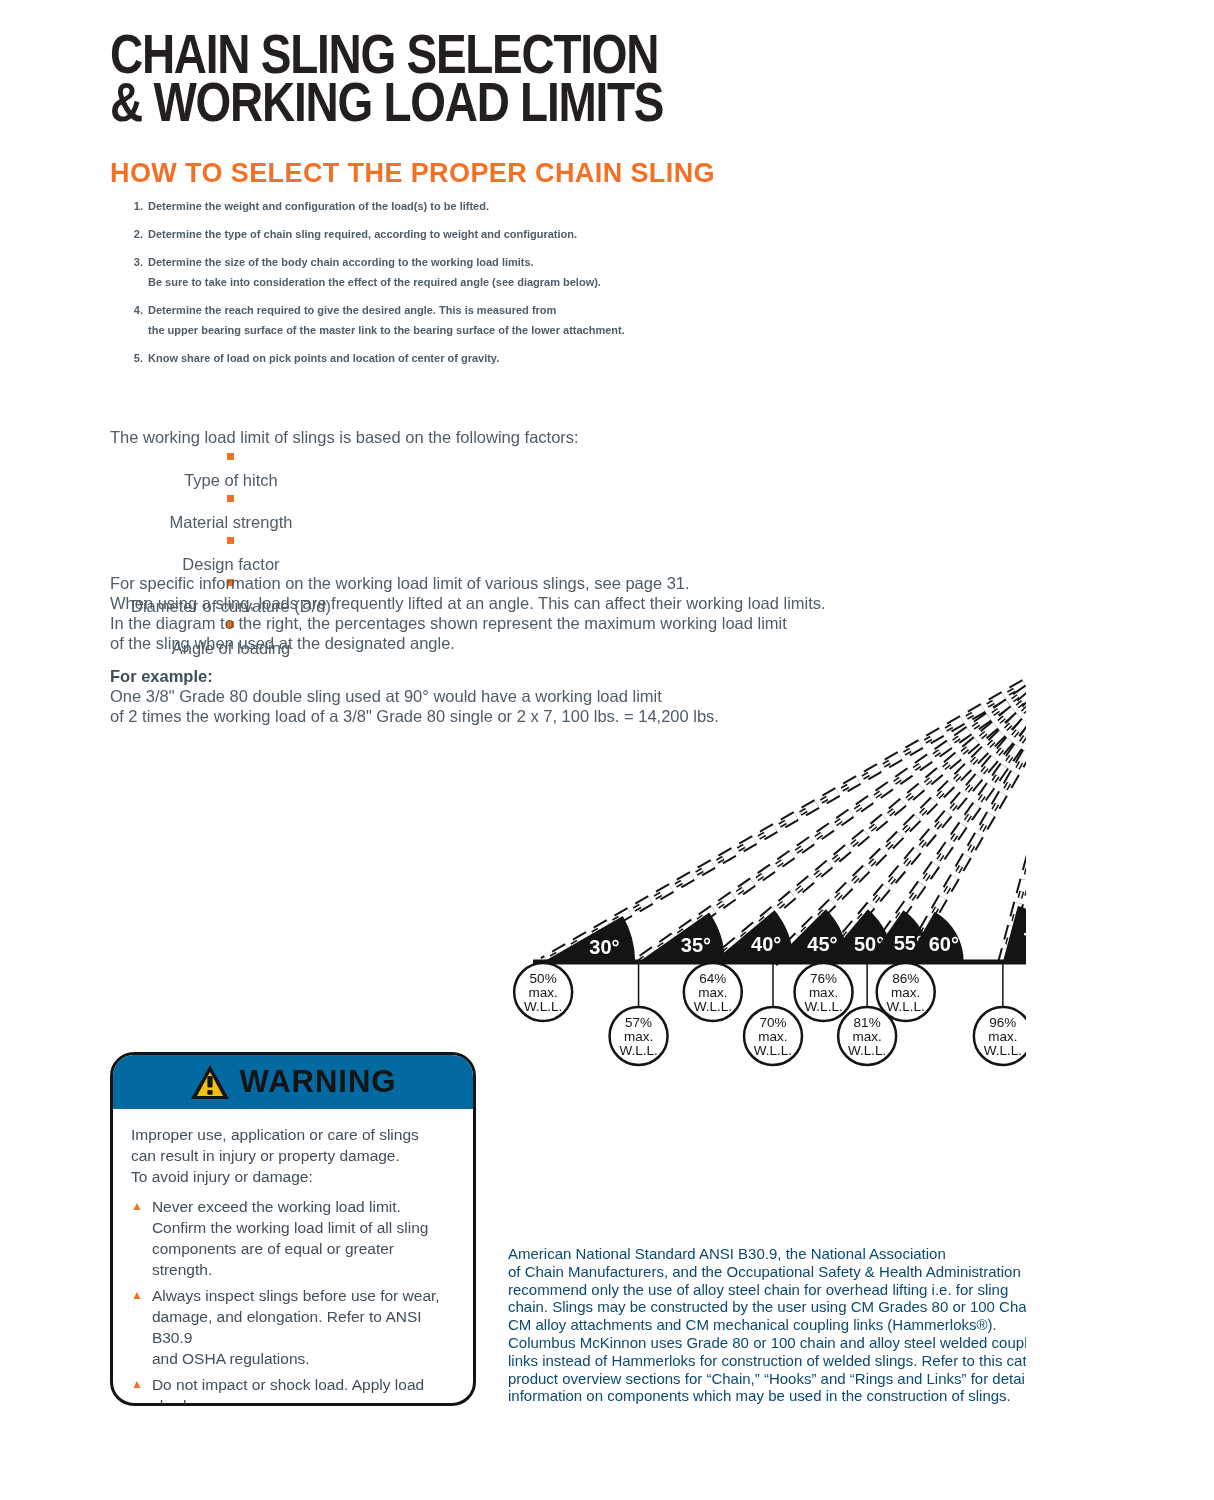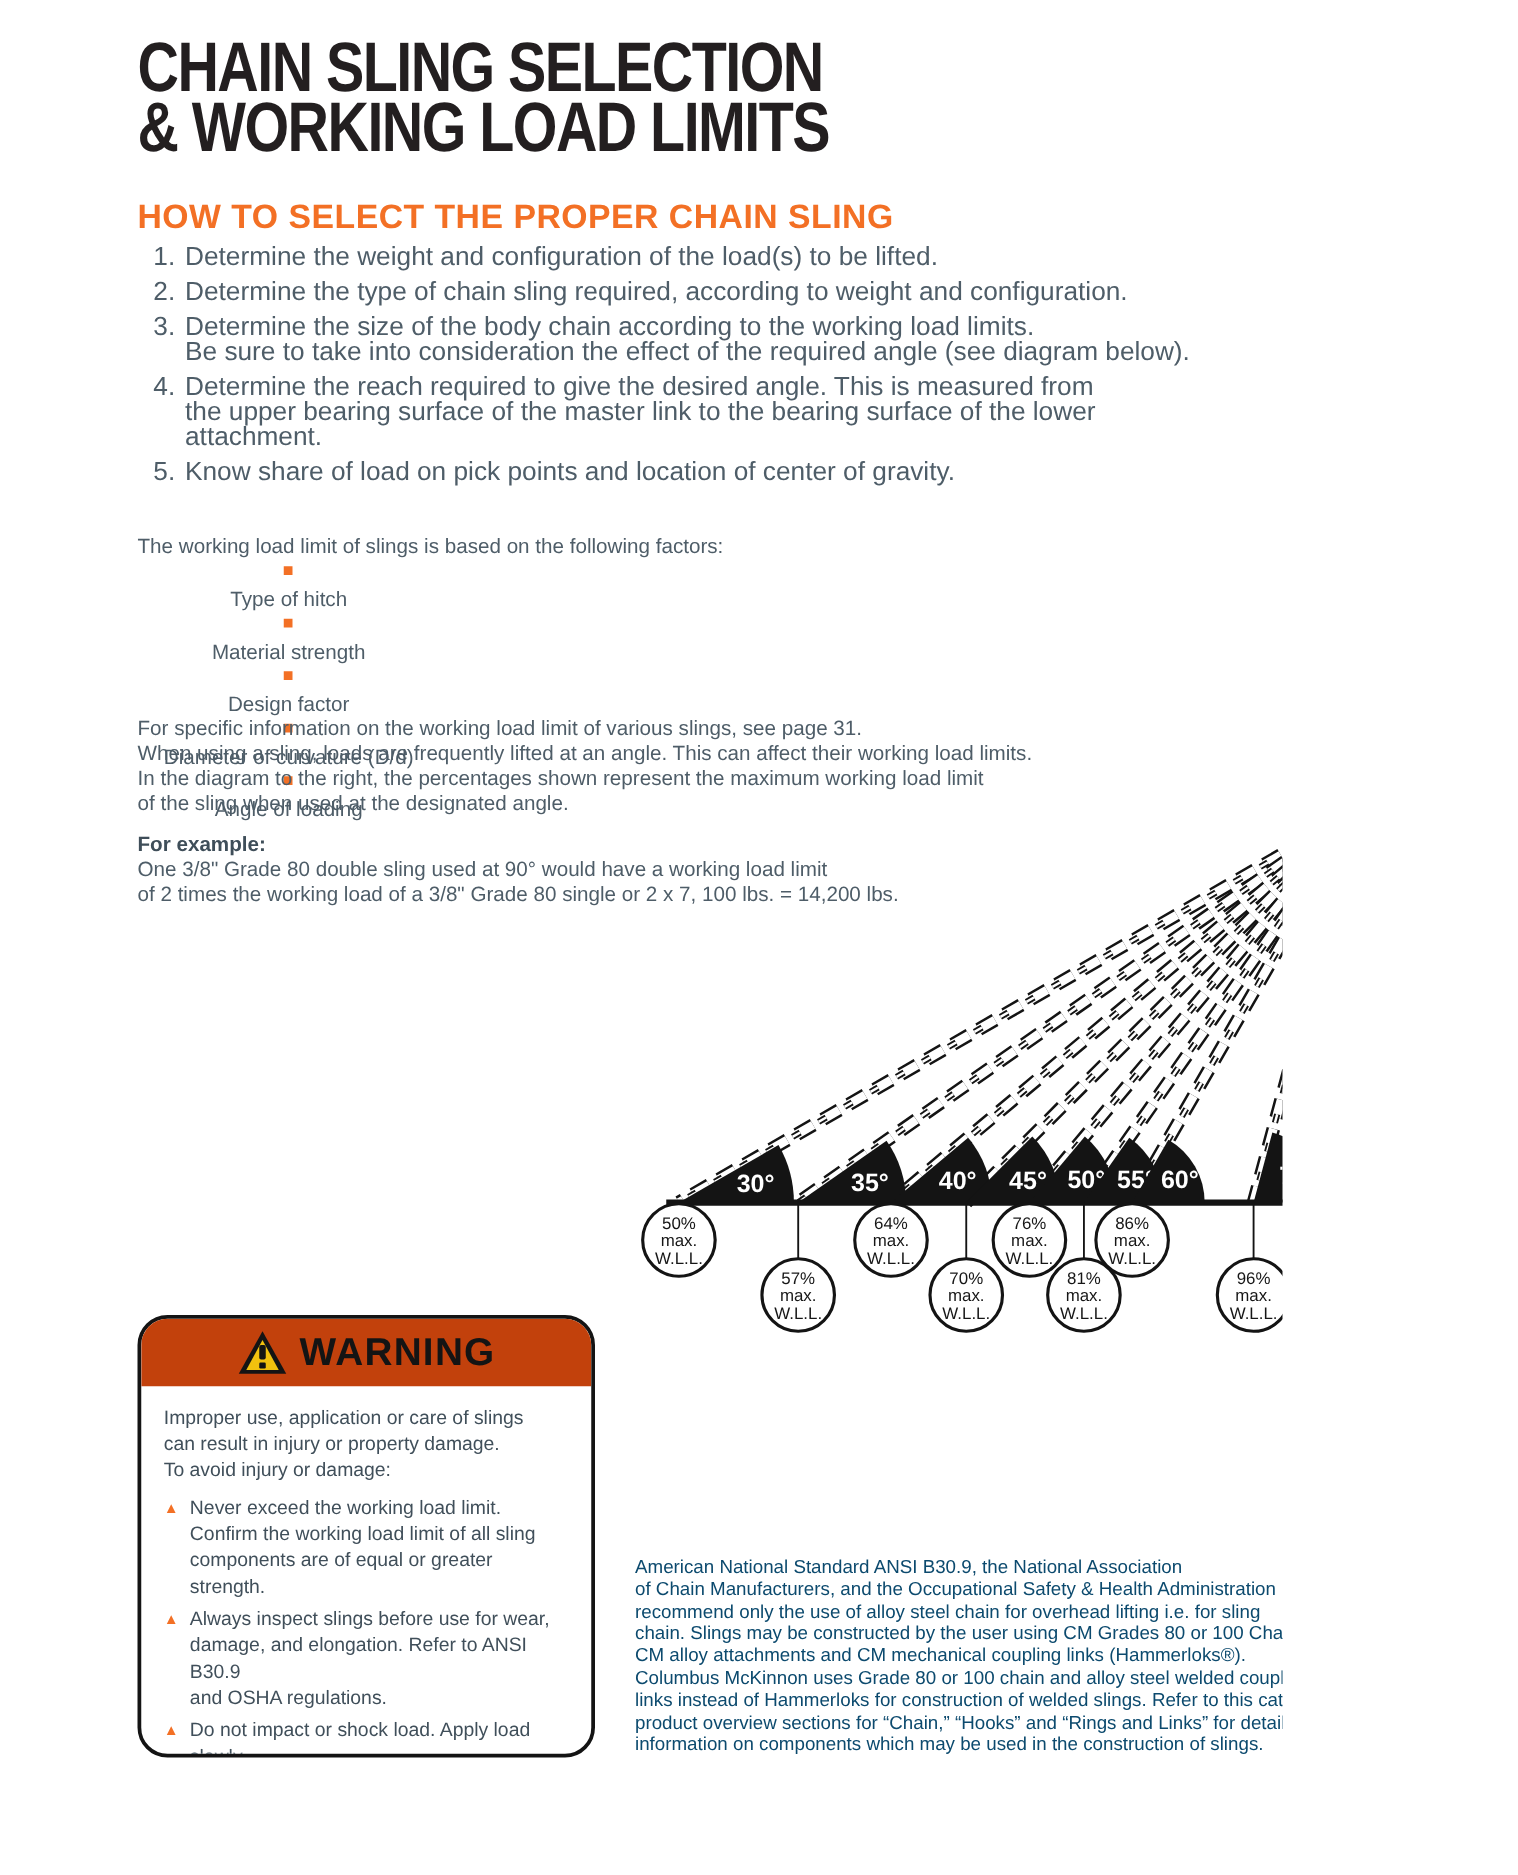--- a/index.html
+++ b/index.html
@@ -8,42 +8,42 @@
 
   .page-title{position:absolute;left:110px;top:30px;font-size:56px;line-height:0.86;
       font-weight:bold;color:#231f20;letter-spacing:-1.5px;white-space:pre-line;
       transform:scaleX(0.82);transform-origin:left top;}
 
   .h-orange{position:absolute;color:#f37025;font-weight:bold;white-space:pre-line;}
   .h1{left:110px;top:160px;font-size:27px;letter-spacing:0.4px;line-height:1.0;}
   .h2{left:110px;top:372px;font-size:26px;letter-spacing:0.2px;line-height:1.06;}
 
   .steps{position:absolute;left:116px;top:196px;width:840px;margin:0;padding:0 0 0 30px;
-         font-size:21px;line-height:20px;list-style:decimal;}
+         font-size:11px;line-height:20px;list-style:decimal;font-weight:bold;}
   .steps li{margin-bottom:8px;white-space:pre-line;padding-left:2px;}
 
   .factors-intro{position:absolute;left:110px;top:427px;font-size:16.5px;line-height:20px;}
   .factors{position:absolute;left:131px;top:452px;margin:0;padding:0;list-style:none;
            font-size:16.5px;line-height:20px;}
   .factors li{margin-bottom:4px;display:flex;align-items:center;gap:10px;flex-direction:column;}
   .sq{width:7px;height:7px;background:#f37025;flex:0 0 auto;margin-top:1px;}
 
   .para{position:absolute;font-size:16.5px;line-height:20px;white-space:pre-line;}
   .para1{left:110px;top:573px;width:830px;}
   .example{left:110px;top:666px;width:830px;}
   .example .bold{font-weight:bold;color:#3f4e59;}
   .para3{left:110px;top:733px;width:830px;}
 
   .diagram-svg{position:absolute;left:0;top:0;width:1214px;height:1500px;}
   .angle-label{font-family:"Liberation Sans", sans-serif;font-size:20px;font-weight:bold;fill:#ffffff;}
   .circle-label{font-family:"Liberation Sans", sans-serif;font-size:13.5px;fill:#161616;}
 
   .warning-box{position:absolute;left:110px;top:1052px;width:366px;height:354px;
       border:3px solid #141414;border-radius:24px;overflow:hidden;background:#fff;box-sizing:border-box;}
-  .warning-head{height:54px;background:#c2410c;display:flex;align-items:center;justify-content:center;gap:10px;}
+  .warning-head{height:54px;background:#0369a1;display:flex;align-items:center;justify-content:center;gap:10px;}
   .warning-word{font-size:31px;font-weight:bold;color:#141414;letter-spacing:1px;}
   .warning-body{padding:15px 16px 0 18px;color:#404f5a;}
   .warning-intro{font-size:15.5px;line-height:21px;white-space:pre-line;margin-bottom:9px;}
   .warning-items{margin:0;padding:0;list-style:none;font-size:15.5px;line-height:21px;}
   .warning-items li{display:flex;gap:9px;margin-bottom:5px;}
   .tri{color:#f37025;font-size:12px;line-height:21px;flex:0 0 auto;}
   .warning-items .txt{white-space:pre-line;}
 
   .footer-para{position:absolute;left:508px;top:1245px;width:610px;font-size:15px;
       line-height:17.8px;white-space:pre-line;color:#0c4a6e;}

